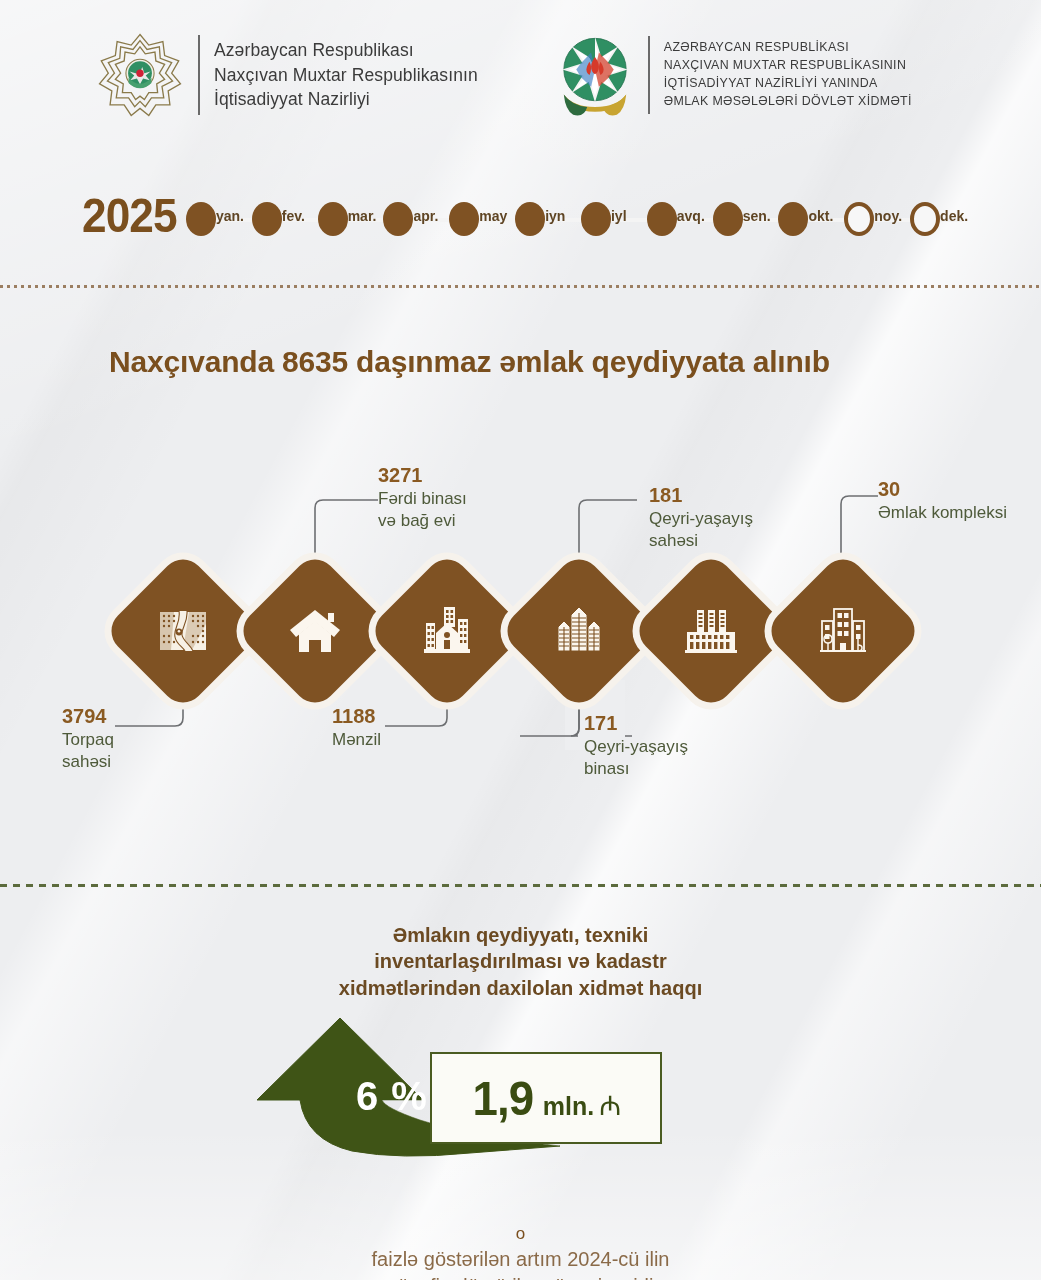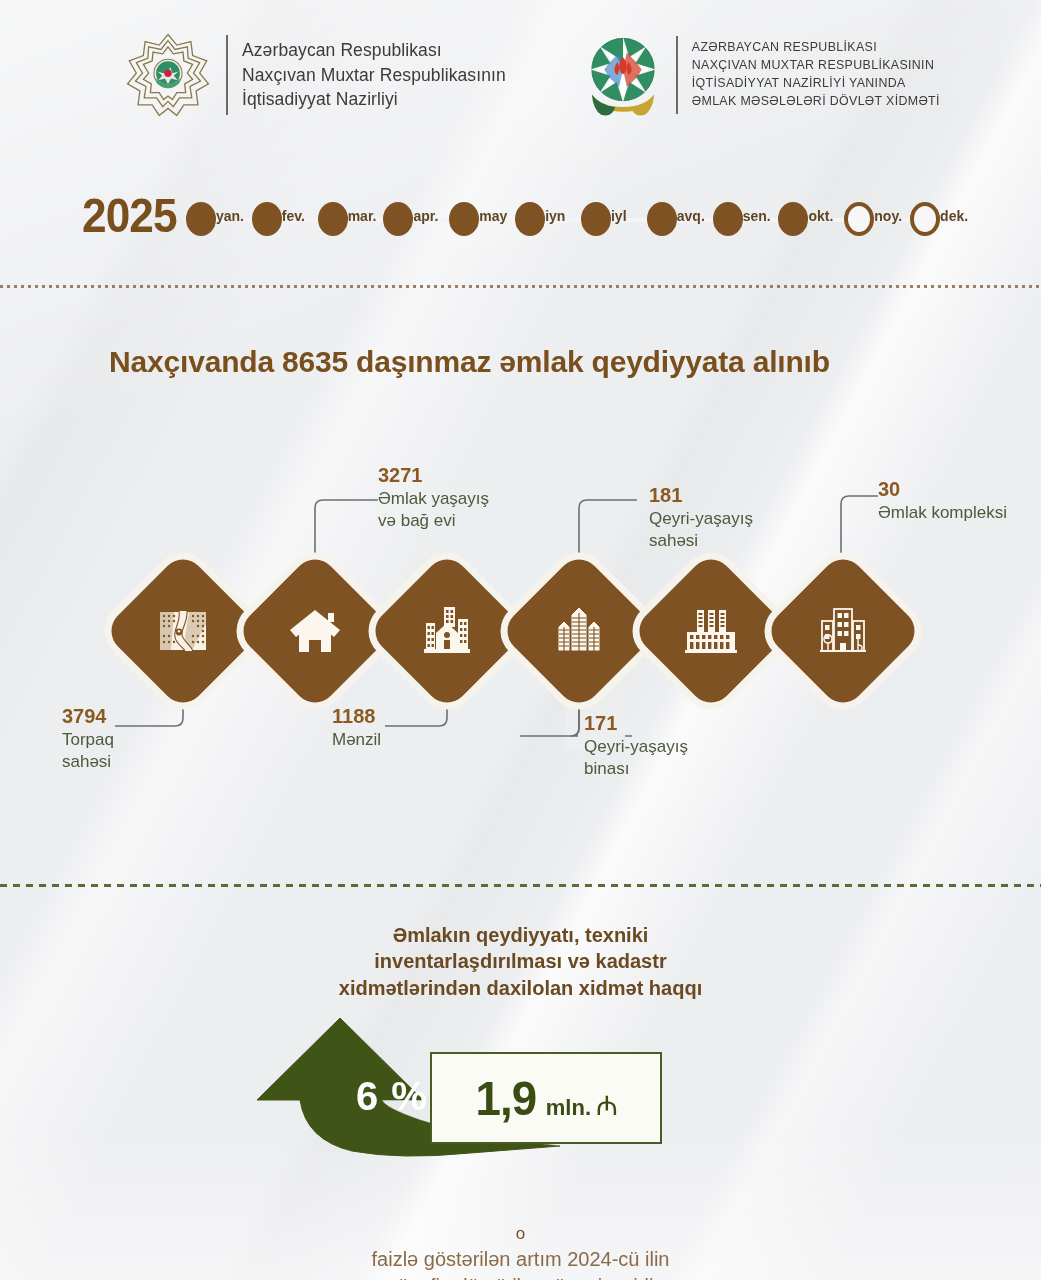--- a/index.html
+++ b/index.html
@@ -25,21 +25,21 @@
   }
   .bg-sheen2 {
     position: absolute; left: 0; top: 0; width: 1041px; height: 1280px;
     background: linear-gradient(160deg, rgba(255,255,255,.55) 0%, rgba(255,255,255,0) 28%),
                 linear-gradient(0deg, rgba(255,255,255,.45) 0%, rgba(255,255,255,0) 12%);
     pointer-events: none; z-index: 0;
   }
   .layer { position: relative; z-index: 2; }
 
   
-  .header { height: 150px; display: flex; align-items: center; padding: 0 0 0 96px; gap: 78px; margin-left: 28px; }
+  .header { height: 150px; display: flex; align-items: center; padding: 0 0 0 96px; gap: 78px; }
   .logo-block { display: flex; align-items: center; gap: 14px; }
   .emblem-ornate { width: 88px; height: 88px; flex: none; }
   .emblem-round { width: 78px; height: 86px; flex: none; }
   .logo-divider { width: 2px; align-self: stretch; background: #6a6a6a; margin: 4px 0; }
   .logo-lines1 { font-size: 17.5px; line-height: 1.42; color: #3b3b3b; letter-spacing: .1px; white-space: nowrap; }
   .logo-lines2 { font-size: 12.4px; line-height: 1.45; color: #3b3b3b; letter-spacing: .35px; white-space: nowrap; font-weight: 400; }
 
   
   .divider-dotted {
     position: absolute; left: 0; width: 1041px; height: 3px;
@@ -102,21 +102,21 @@
   .arrow-wrap { position: absolute; left: 0; top: 1008px; width: 1041px; height: 160px; }
   .value-box {
     position: absolute; left: 430px; top: 1052px;
     width: 232px; height: 92px;
     background: #fbfbf6; border: 2px solid #4a5c21;
     display: flex; align-items: center; justify-content: center;
     z-index: 4;
   }
   .value-inner { display: flex; align-items: baseline; color: #3a4c12; }
   .v-big { font-size: 48px; font-weight: 800; letter-spacing: -1px; transform: scaleX(.95); }
-  .v-unit { font-size: 22px; font-weight: 800; margin-left: 8px; }
+  .v-unit { font-size: 25px; font-weight: 800; margin-left: 8px; }
   .v-cur { font-size: 27px; margin-left: 5px; }
 
   .pct {
     position: absolute; left: 356px; top: 1074px;
     font-size: 40px; font-weight: 800; color: #ffffff; z-index: 5;
     letter-spacing: 1px;
   }
 
   .footnote {
     position: absolute; left: 0; top: 1192px; width: 1041px; text-align: center;
@@ -454,21 +454,21 @@
     </div>
 
     <div class="lbl" style="left:62px; top:265px; width:150px;">
       <div class="num">3794</div>
       <div class="cap">Torpaq
 sahəsi</div>
     </div>
 
     <div class="lbl" style="left:378px; top:24px; width:200px;">
       <div class="num">3271</div>
-      <div class="cap">Əmlak yaşayış
+      <div class="cap">Fərdi binası
 və bağ evi</div>
     </div>
 
     <div class="lbl" style="left:332px; top:265px; width:160px;">
       <div class="num">1188</div>
       <div class="cap">Mənzil</div>
     </div>
 
     <div class="lbl" style="left:584px; top:272px; width:190px;">
       <div class="num">171</div>

